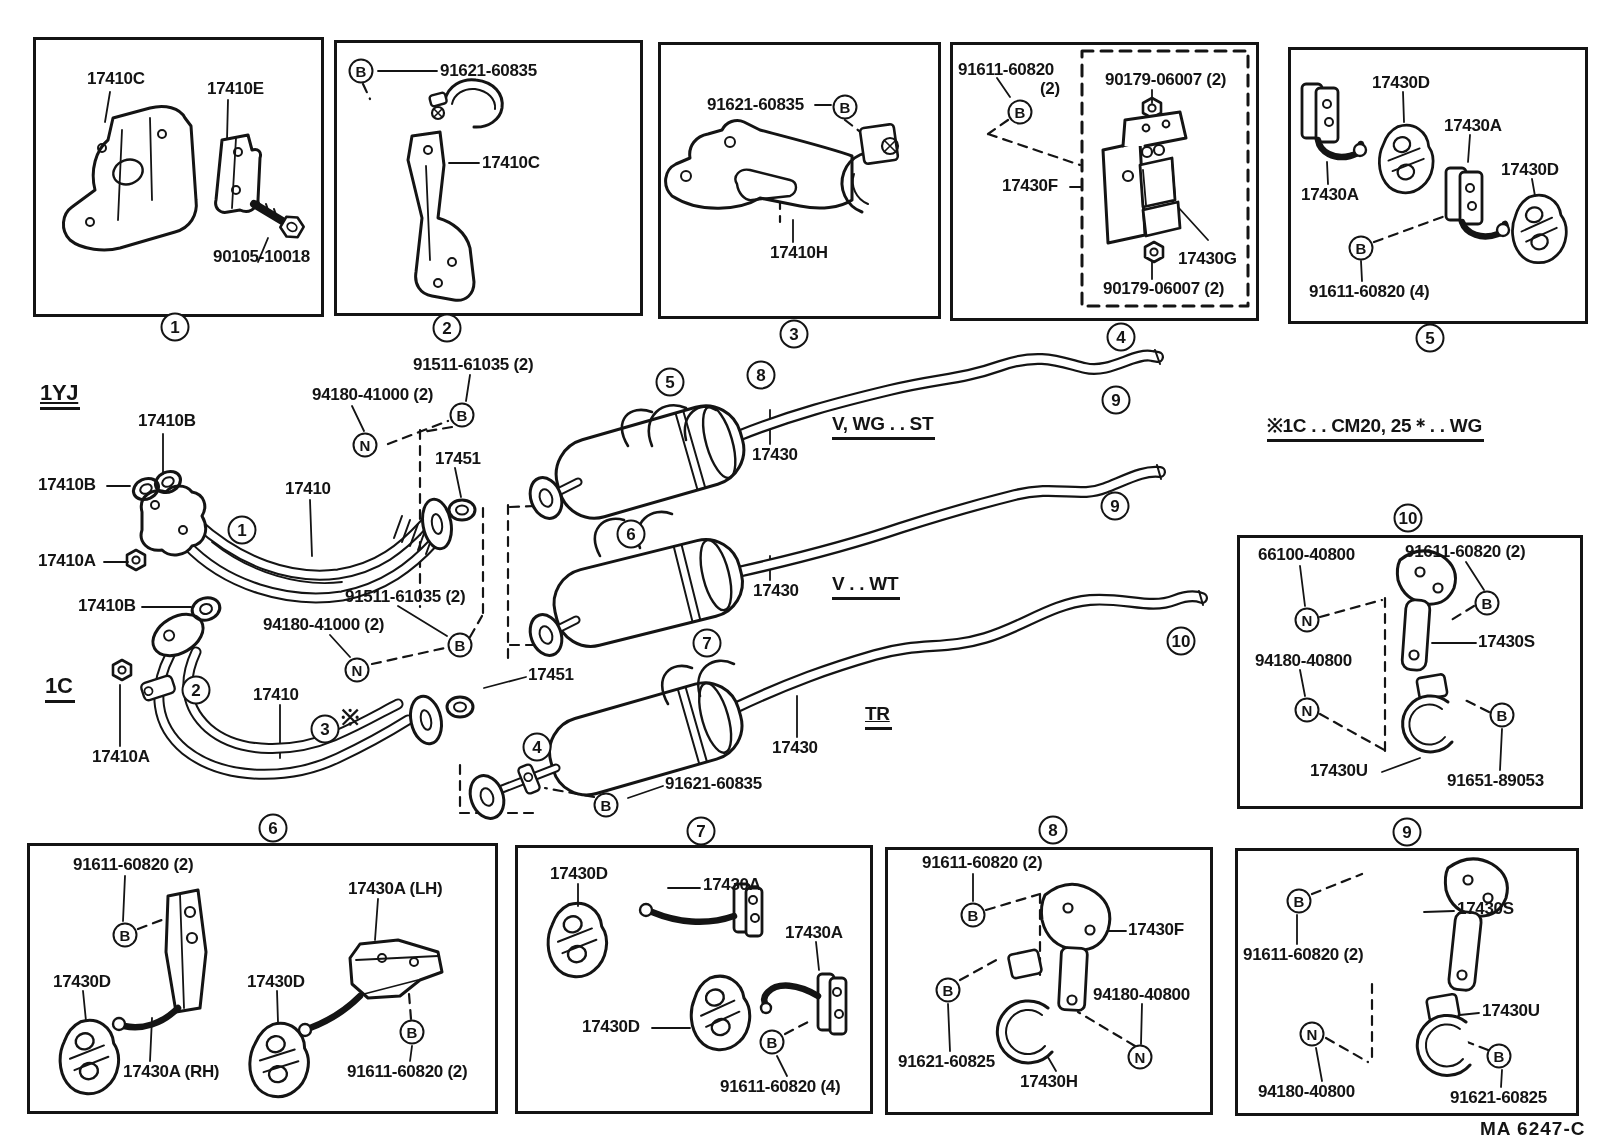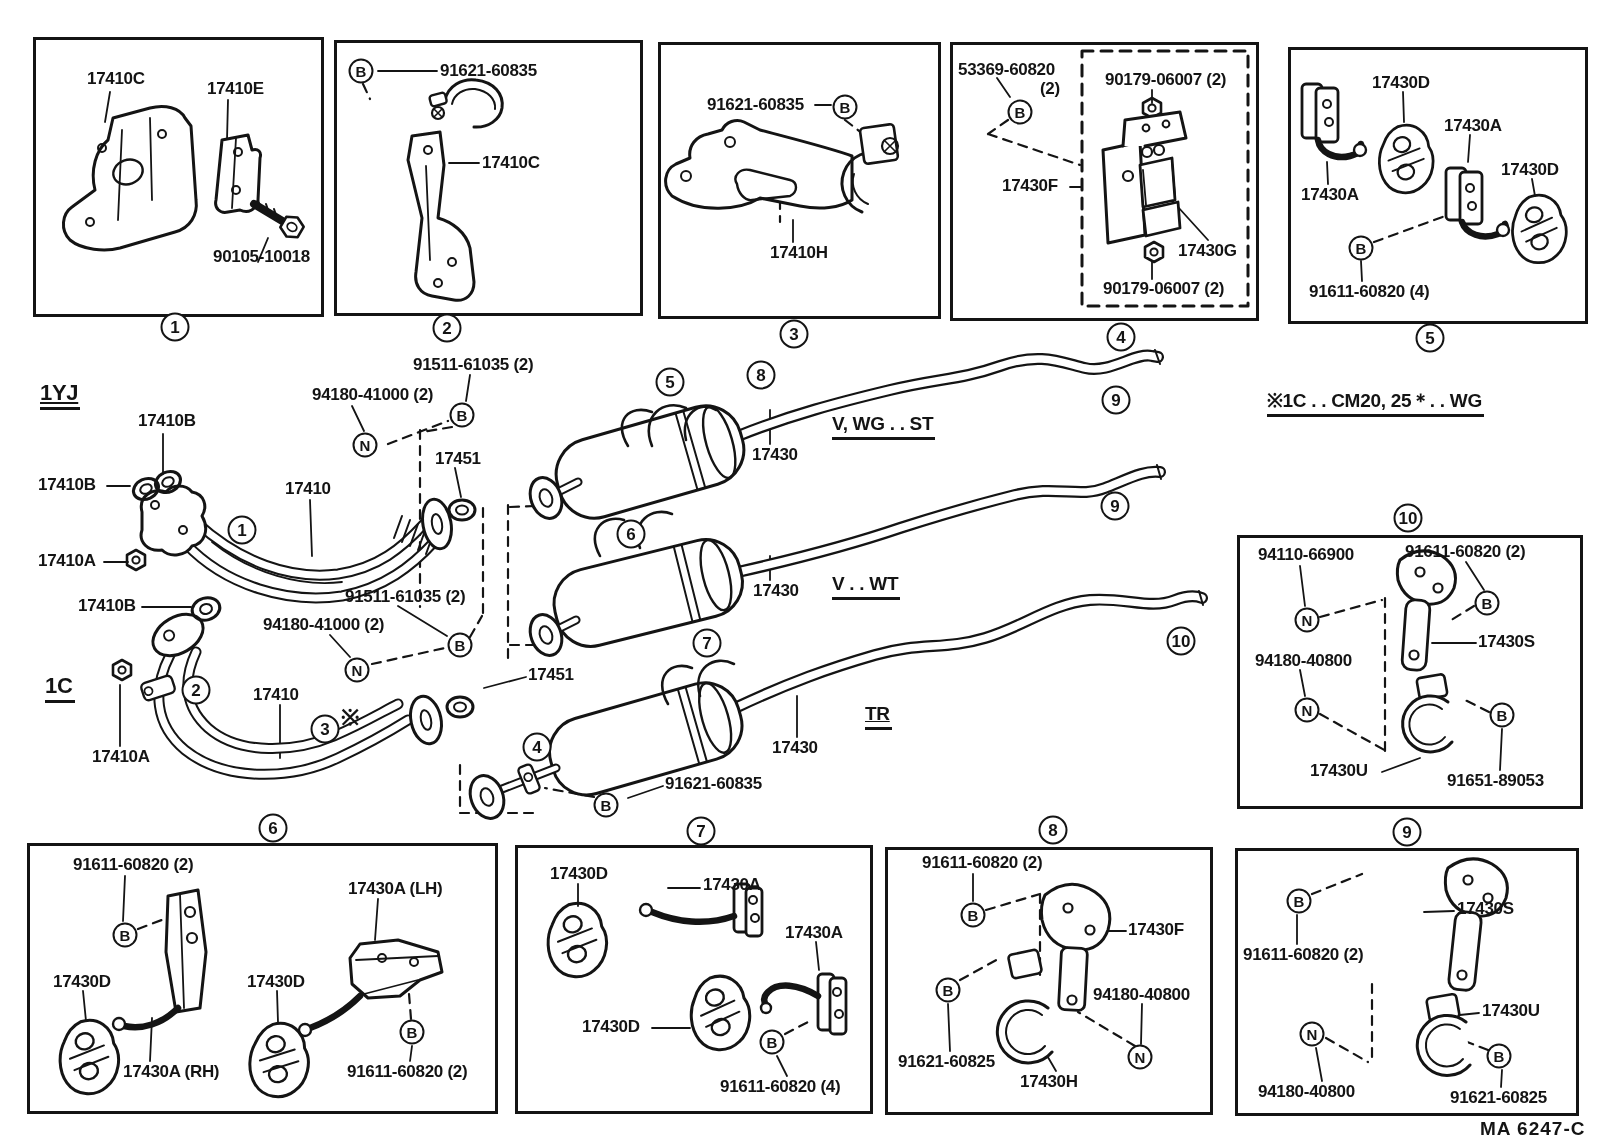--- a/index.html
+++ b/index.html
@@ -440,29 +440,29 @@
       <div class="lbl" style="left: 213px; top: 248px; text-align: right;">90105-10018</div>
 
       <div class="lbl" style="left: 440px; top: 62px;">91621-60835</div>
 
       <div class="lbl" style="left: 482px; top: 154px;">17410C</div>
 
       <div class="lbl" style="left: 707px; top: 96px;">91621-60835</div>
 
       <div class="lbl" style="left: 770px; top: 244px;">17410H</div>
 
-      <div class="lbl" style="left: 958px; top: 61px;">53369-60820</div>
+      <div class="lbl" style="left: 958px; top: 61px;">91611-60820</div>
 
       <div class="lbl" style="left: 1040px; top: 80px;">(2)</div>
 
       <div class="lbl" style="left: 1105px; top: 71px;">90179-06007 (2)</div>
 
       <div class="lbl" style="left: 1002px; top: 177px;">17430F</div>
 
-      <div class="lbl" style="left: 1178px; top: 242px;">17430G</div>
+      <div class="lbl" style="left: 1178px; top: 250px;">17430G</div>
 
       <div class="lbl" style="left: 1103px; top: 280px;">90179-06007 (2)</div>
 
       <div class="lbl" style="left: 1372px; top: 74px;">17430D</div>
 
       <div class="lbl" style="left: 1444px; top: 117px;">17430A</div>
 
       <div class="lbl" style="left: 1501px; top: 161px;">17430D</div>
 
       <div class="lbl" style="left: 1301px; top: 186px;">17430A</div>
@@ -498,21 +498,21 @@
       <div class="lbl" style="left: 752px; top: 446px;">17430</div>
 
       <div class="lbl" style="left: 753px; top: 582px;">17430</div>
 
       <div class="lbl" style="left: 772px; top: 739px;">17430</div>
 
       <div class="lbl" style="left: 528px; top: 666px;">17451</div>
 
       <div class="lbl" style="left: 665px; top: 775px;">91621-60835</div>
 
-      <div class="lbl" style="left: 1258px; top: 546px;">94110-66900</div>
+      <div class="lbl" style="left: 1258px; top: 546px;">66100-40800</div>
 
       <div class="lbl" style="left: 1405px; top: 543px;">91611-60820 (2)</div>
 
       <div class="lbl" style="left: 1478px; top: 633px;">17430S</div>
 
       <div class="lbl" style="left: 1255px; top: 652px;">94180-40800</div>
 
       <div class="lbl" style="left: 1310px; top: 762px;">17430U</div>
 
       <div class="lbl" style="left: 1447px; top: 772px;">91651-89053</div>
@@ -565,17 +565,17 @@
       <div class="sec big" style="left: 40px; top: 381px; text-decoration: underline;">1YJ</div>
 
       <div class="sec big" style="left: 45px; top: 674px;">1C</div>
 
       <div class="sec" style="left: 832px; top: 414px;">V, WG . . ST</div>
 
       <div class="sec" style="left: 832px; top: 551px; margin-top: 23px;">V . . WT</div>
 
       <div class="sec" style="left: 865px; top: 704px; text-decoration: underline;">TR</div>
 
-      <div class="sec" style="left: 1267px; top: 391px;">※1C . . CM20, 25＊. . WG</div>
+      <div class="sec" style="left: 1267px; top: 416px;">※1C . . CM20, 25＊. . WG</div>
     </div>
 
   <div class="footer" style="left:1480px;top:1118px;">MA  6247-C</div>
 </div>
 
 </body></html>

